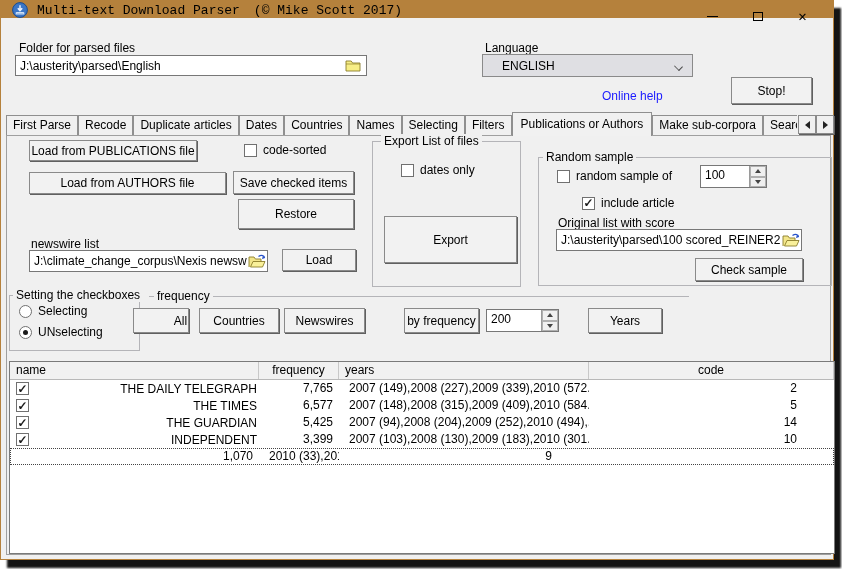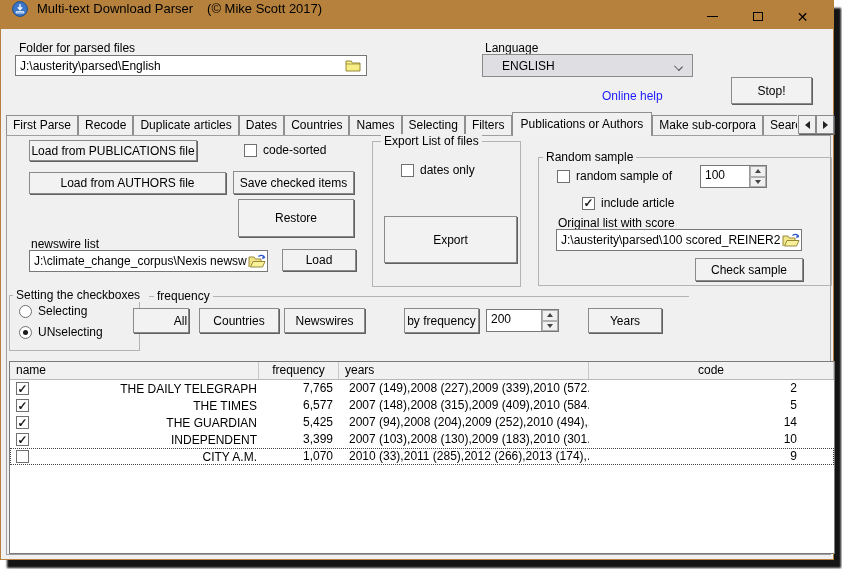--- a/index.html
+++ b/index.html
@@ -10,22 +10,22 @@
     width:842px; height:569px; background:#fff; overflow:hidden;
     font-family:"Liberation Sans", sans-serif; font-size:12px; color:#000;
   }
   .window{
     position:absolute; left:0; top:0; width:834px; height:560px;
     border:1px solid var(--titlebar); background:var(--dialog);
     box-shadow:7px 8px 2px rgba(0,0,0,0.92);
   }
   
   .titlebar{
-    position:absolute; left:0; top:0; right:0; height:28px;
-    background:var(--titlebar); display:flex; align-items:flex-start;
+    position:absolute; left:0; top:0; right:0; height:17px;
+    background:var(--titlebar); display:flex; align-items:flex-end;font-family:Liberation Mono, monospace;
   }
   .app-icon{width:16px; height:16px; margin-left:11px; display:inline-flex;}
   .title-text{margin-left:9px; font-size:13px; color:#000;}
   .title-sub{margin-left:14px; font-size:13px; color:#000;}
   .win-controls{position:absolute; right:8px; top:0; height:31px; display:flex;}
   .wc{width:45px; height:31px; display:flex; align-items:center; justify-content:center; cursor:default;}
   .wc-min-glyph{width:11px; height:1px; background:#000; display:block;}
   .wc-max-glyph{width:10px; height:9px; border:1px solid #000; display:block;}
   .wc-close-glyph{font-size:14px; line-height:1; color:#000;}
   
@@ -162,21 +162,21 @@
 
   <div class="tabpage"></div>
 
   <div class="btn" style="left:28px; top:139px; width:168px; height:21px;">Load from PUBLICATIONS file</div>
   <div class="cbwrap" style="left:243px; top:142px;">
     <span class="cb"></span>
     <span>code-sorted</span>
   </div>
   <div class="btn" style="left:28px; top:171px; width:197px; height:22px;">Load from AUTHORS file</div>
   <div class="btn" style="left:232px; top:170px; width:121px; height:23px;">Save checked items</div>
-  <div class="btn" style="left:237px; top:198px; width:116px; height:38px;">Restore</div>
+  <div class="btn" style="left:237px; top:198px; width:116px; height:30px;">Restore</div>
 
   <div class="group" style="left:371px; top:140px; width:149px; height:146px;">
     <span class="glabel">Export List of files</span>
   </div>
   <div class="cbwrap" style="left:400px; top:162px;">
     <span class="cb"></span>
     <span>dates only</span>
   </div>
   <div class="btn" style="left:383px; top:215px; width:133px; height:47px;">Export</div>
 
@@ -295,24 +295,20 @@
         <div class="lrow">
           <div class="c-name">
             <span class="cb checked"></span>
             <span class="nm">INDEPENDENT</span>
           </div>
           <div class="c-freq">3,399</div>
           <div class="c-years">2007 (103),2008 (130),2009 (183),2010 (301...</div>
           <div class="c-code">10</div>
         </div>
         <div class="lrow focused">
-          <div class="c-name">
-            <span class="cb"></span>
-            <span class="nm">CITY A.M.</span>
-          </div>
           <div class="c-freq">1,070</div>
           <div class="c-years">2010 (33),2011 (285),2012 (266),2013 (174),...</div>
           <div class="c-code">9</div>
         </div>
       </div>
   </div>
 
 </div>
 
 </body></html>

